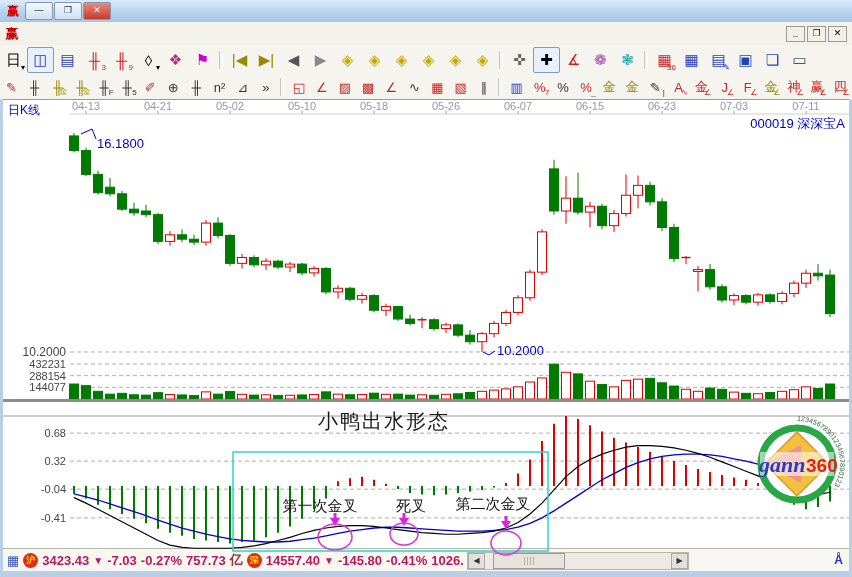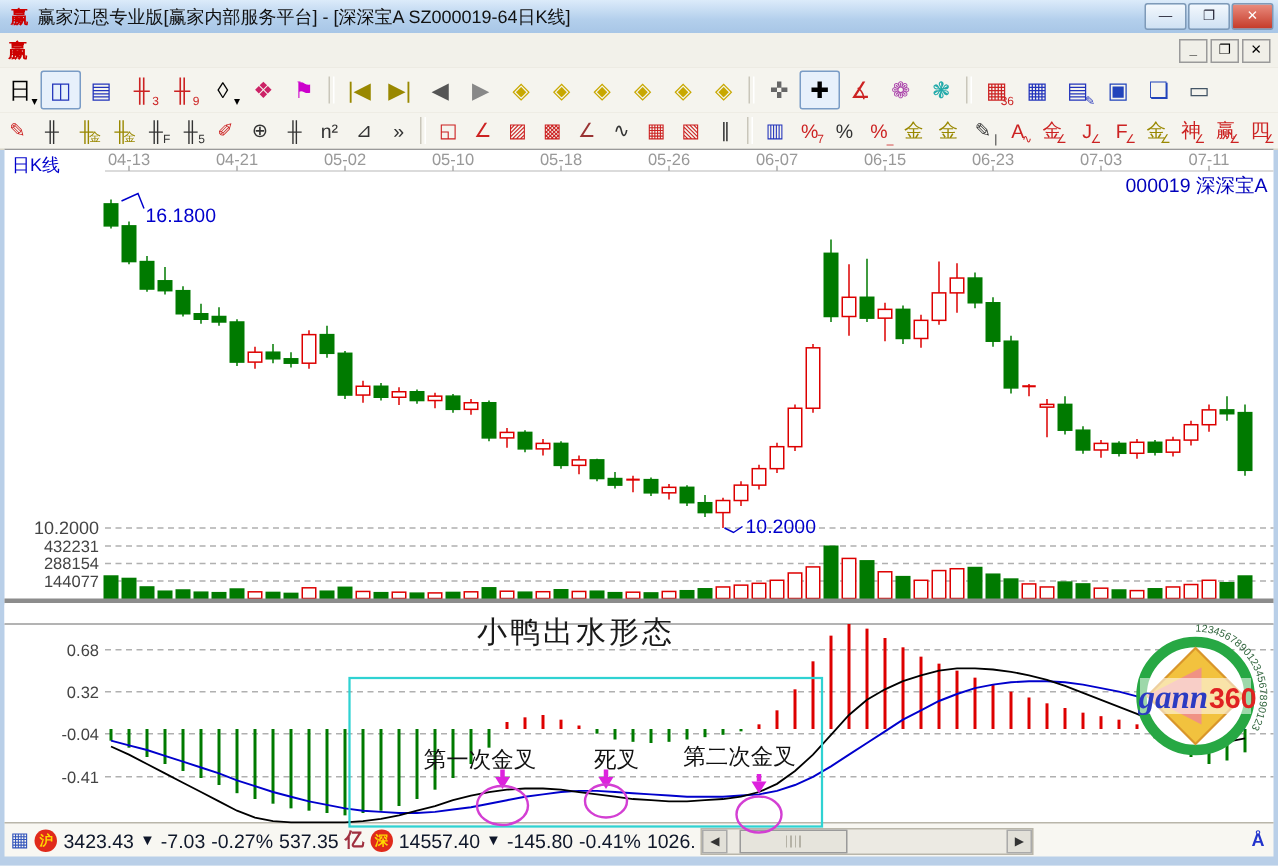--- a/index.html
+++ b/index.html
@@ -38,21 +38,21 @@
   #chartwrap{position:absolute;left:0;top:99px;width:852px;height:471px;z-index:3;pointer-events:none}
   #macdhdr{position:absolute;left:3px;top:403px;width:846px;height:13px;background:#fff;z-index:2;
      font-size:13px;display:flex;align-items:center}
   #macdhdr span{margin-right:28px;white-space:nowrap}
   .mh-name{color:#0000bb;margin-left:5px;font-weight:bold}
   .mh-dif{color:#222}.mh-dea{color:#0000bb}.mh-macd{color:#cc00cc}
   
   .statusbar{position:absolute;left:3px;top:548px;width:846px;height:22px;background:#f8f7f2;
     border-top:1px solid #b9b6aa;z-index:1;font-size:13px}
   .sleft{position:absolute;left:4px;top:0;height:22px;display:flex;align-items:center;gap:4px;white-space:nowrap}
-  .gtx{color:#0f172a;font-weight:normal}
+  .gtx{color:#be185d;font-weight:bold}
   .tri{font-size:10px}
   .unit{color:#a03040;font-weight:bold}
   .mcirc{display:inline-block;width:15px;height:15px;border-radius:50%;background:#e02a1a;
      color:#ffd900;font-size:9px;line-height:15px;text-align:center;font-weight:bold}
   .sic{color:#3355bb;font-size:13px}
   .scrollbar{position:absolute;left:464px;top:3px;width:220px;height:16px;background:#eceae3;
      border:1px solid #b9b6aa;display:flex;align-items:center}
   .sarrow{width:15px;height:14px;background:#e2e0d8;border:1px solid #aaa;font-size:8px;
      line-height:13px;text-align:center;color:#333}
   .sthumb{width:70px;height:14px;margin-left:8px;background:#e6e4dc;border:1px solid #9a9a9a;
@@ -61,21 +61,20 @@
   .strack{flex:1}
   .sright{position:absolute;right:6px;top:0;height:22px;display:flex;align-items:center;gap:5px;color:#111}
   .person{color:#2233cc;font-size:12px;font-weight:bold}
   .bottomstrip{position:absolute;left:0;top:570px;width:852px;height:7px;background:#b9cfe8}
 </style>
 </head>
 <body>
 
 <div class="titlebar">
   <span class="tlogo">赢</span>
-  <span class="ttext">赢家江恩专业版[赢家内部服务平台] - [深深宝A  SZ000019-64日K线]</span>
   <span class="tbtns">
     <span class="tbtn">—</span>
     <span class="tbtn">❐</span>
     <span class="tbtn close">✕</span>
   </span>
 </div>
 
 <div class="menubar" id="menubar">
   <span class="mlogo">赢</span>
   <span class="mwin">
@@ -655,21 +654,21 @@
 </div>
 
 <div class="statusbar">
   <span class="sleft">
     <span class="sic">▦</span>
     <span class="mcirc">沪</span>
     <span class="gtx">3423.43</span>
     <span class="gtx tri">▼</span>
     <span class="gtx">-7.03</span>
     <span class="gtx">-0.27%</span>
-    <span class="gtx">537.35</span>
+    <span class="gtx">757.73</span>
     <span class="unit">亿</span>
     <span class="mcirc">深</span>
     <span class="gtx">14557.40</span>
     <span class="gtx tri">▼</span>
     <span class="gtx">-145.80</span>
     <span class="gtx">-0.41%</span>
     <span class="gtx">1026.</span>
   </span>
   <span class="scrollbar">
     <span class="sarrow">◀</span>

